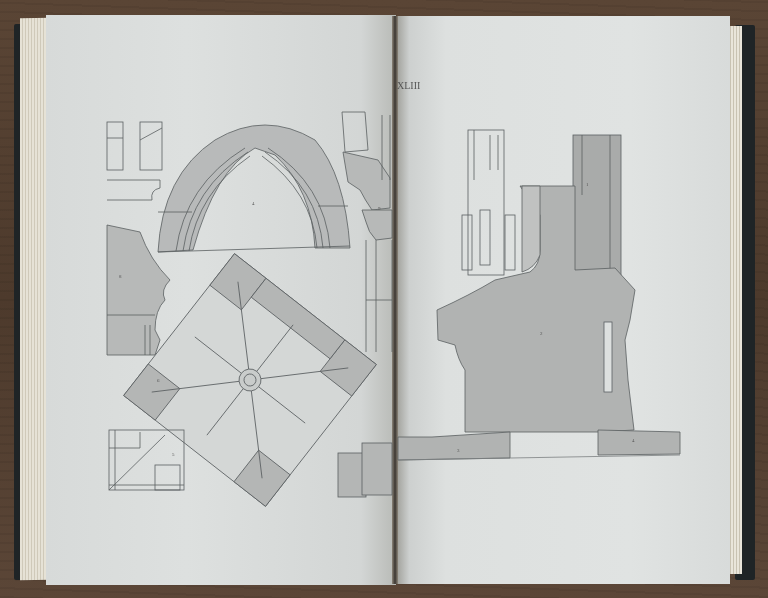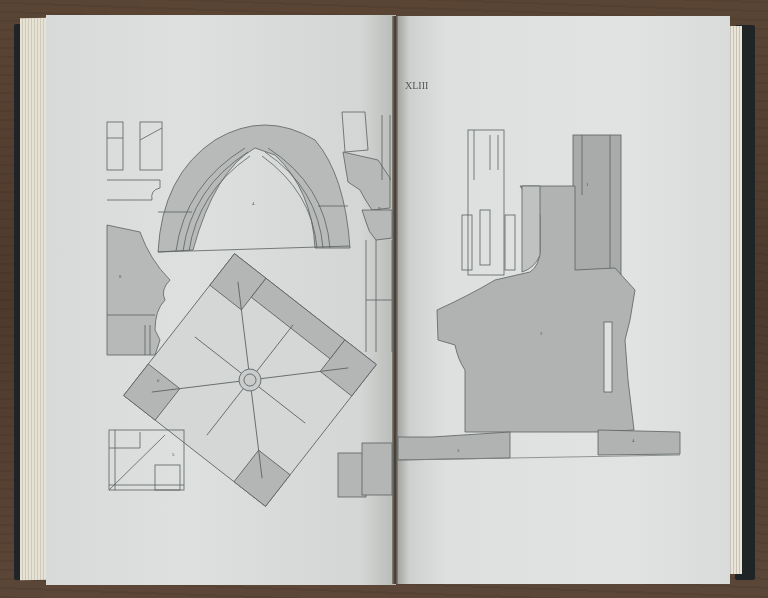--- a/index.html
+++ b/index.html
@@ -38,21 +38,21 @@
   }
   .page-right {
     left:396px; top:16px; width:334px; height:568px;
     background: linear-gradient(90deg, #9e9e98 0%, #cdd0cf 4%, #dde0df 15%, #e0e3e2 70%, #d8dbda 100%);
   }
   .gutter {
     position:absolute; left:392px; top:16px; width:6px; height:568px;
     background: linear-gradient(90deg, #8c8579, #3a3530 50%, #8c8579);
   }
   .plate-number {
-    position:absolute; left:397px; top:80px; font-size:10px; color:#555; letter-spacing:0px;margin-left:8px;
+    position:absolute; left:397px; top:80px; font-size:10px; color:#555; letter-spacing:0px;
   }
   svg { position:absolute; left:0; top:0; }
   .caption {
     position:absolute; left:120px; top:99px; font-size:9px; color:#bbb; letter-spacing:1px; opacity:0.6;
   }
 </style>
 </head>
 <body>
 
 <div class="wood-grain"></div>

